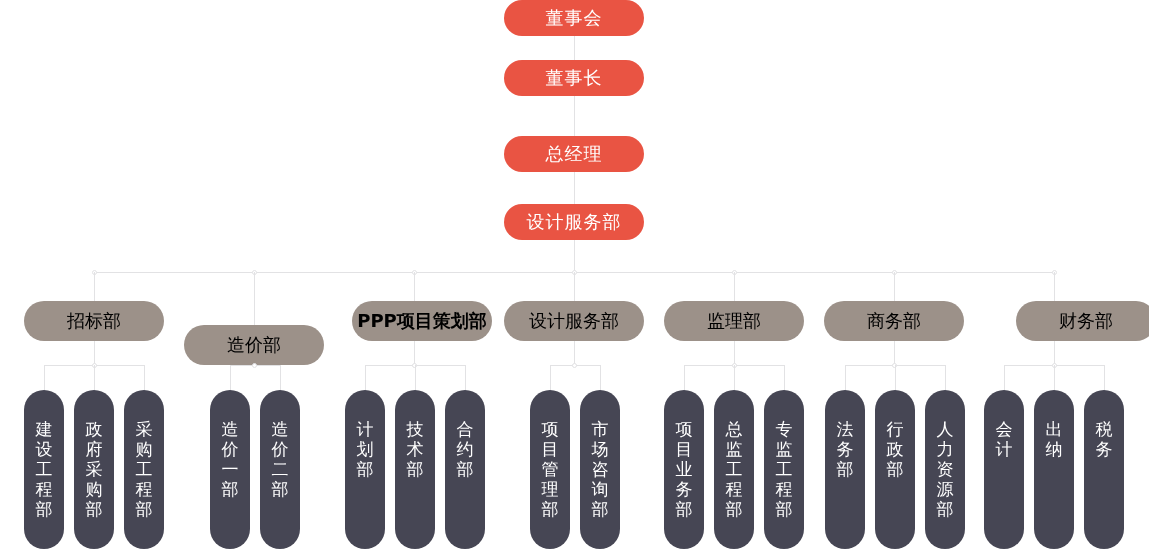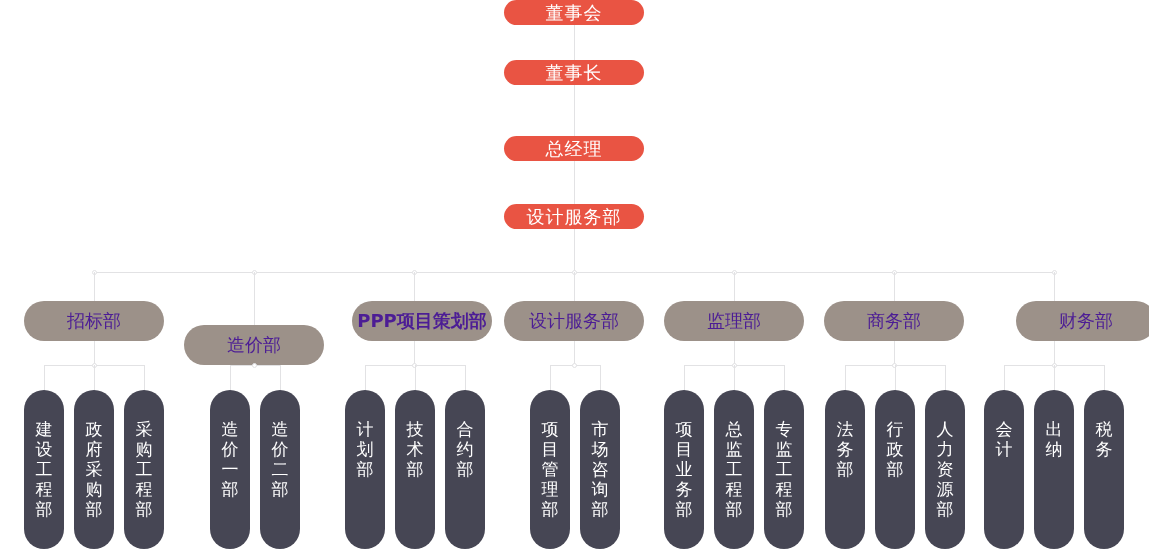--- a/index.html
+++ b/index.html
@@ -3,25 +3,25 @@
   <meta charset="utf-8">
   <style>
     html, body { margin: 0; padding: 0; background: #ffffff; }
     body { width: 1149px; height: 554px; position: relative; overflow: hidden;
            font-family: "DejaVu Sans", "Liberation Sans", sans-serif; }
     .line { position: absolute; background: #e2e2e4; }
     .vline { width: 1px; }
     .hline { height: 1px; }
     .dot { position: absolute; width: 5px; height: 5px; border-radius: 50%;
            background: #ffffff; border: 1px solid #e2e2e4; box-sizing: border-box; }
-    .top-pill { position: absolute; left: 504px; width: 140px; height: 25px; border-radius: 20px;
+    .top-pill { position: absolute; left: 504px; width: 140px; height: 36px; border-radius: 20px;
                 background: #e95443; color: #ffffff; font-size: 18px; display: flex;
                 align-items: center; justify-content: center; letter-spacing: 1px; }
     .dept-pill { position: absolute; top: 301px; width: 140px; height: 40px; border-radius: 20px;
-                 background: #9c9189; color: #4c1d95; font-size: 18px; display: flex;
+                 background: #9c9189; color: #000000; font-size: 18px; display: flex;
                  align-items: center; justify-content: center; white-space: nowrap; }
     .sub-pill { position: absolute; top: 390px; width: 40px; height: 159px; border-radius: 20px;
                 background: #464654; color: #ffffff; font-size: 17px; line-height: 20px;
                 box-sizing: border-box; padding-top: 29px; text-align: center; }
     .sub-pill span { display: block; }
   </style>
 </head>
 <body>
 
 <div id="chart">

